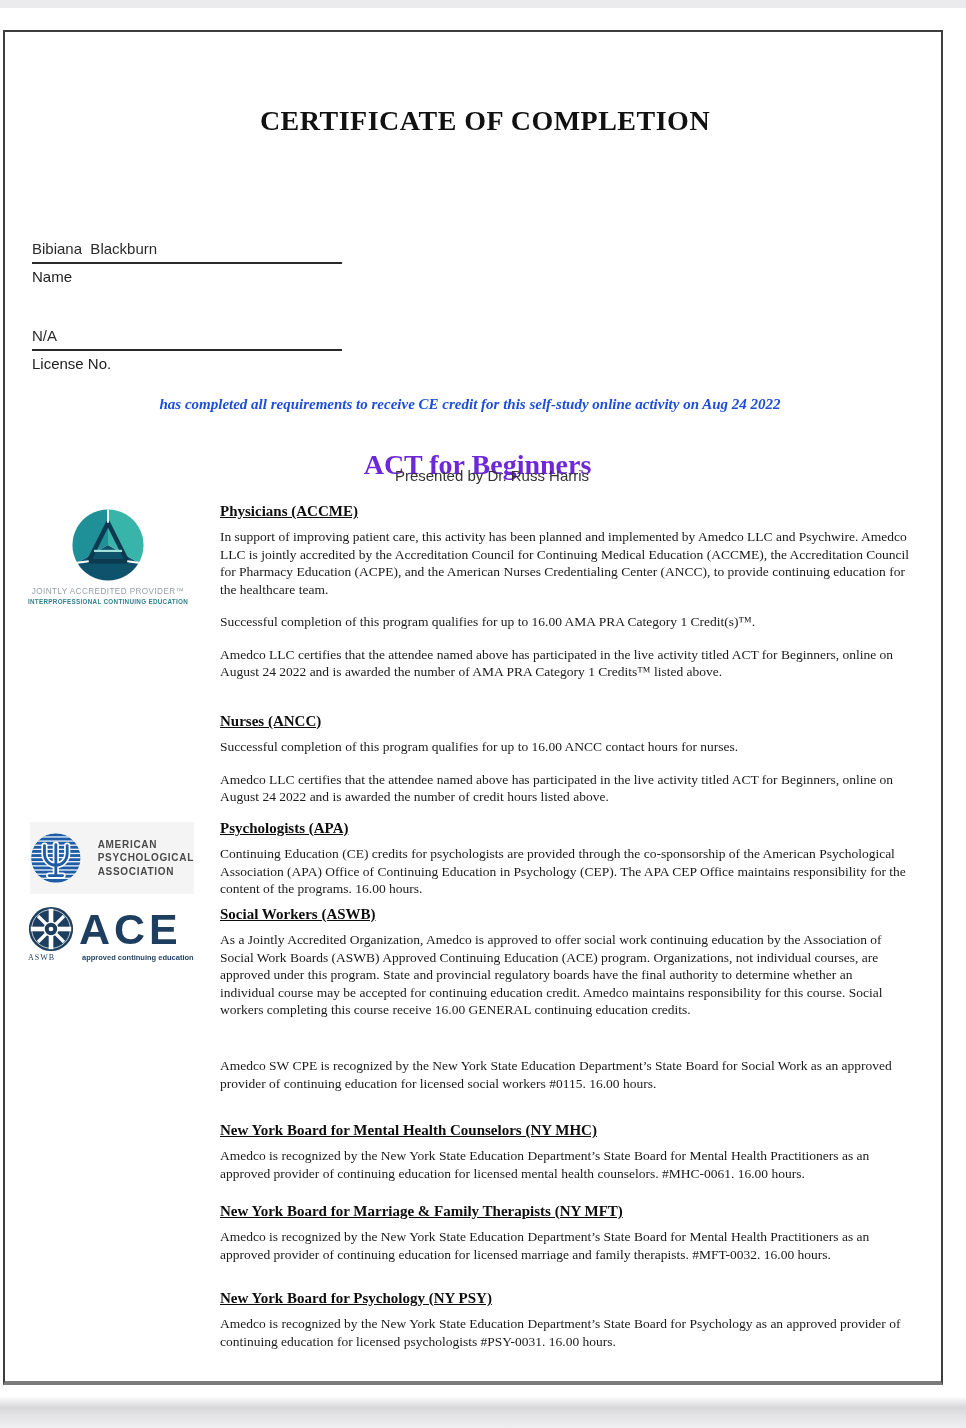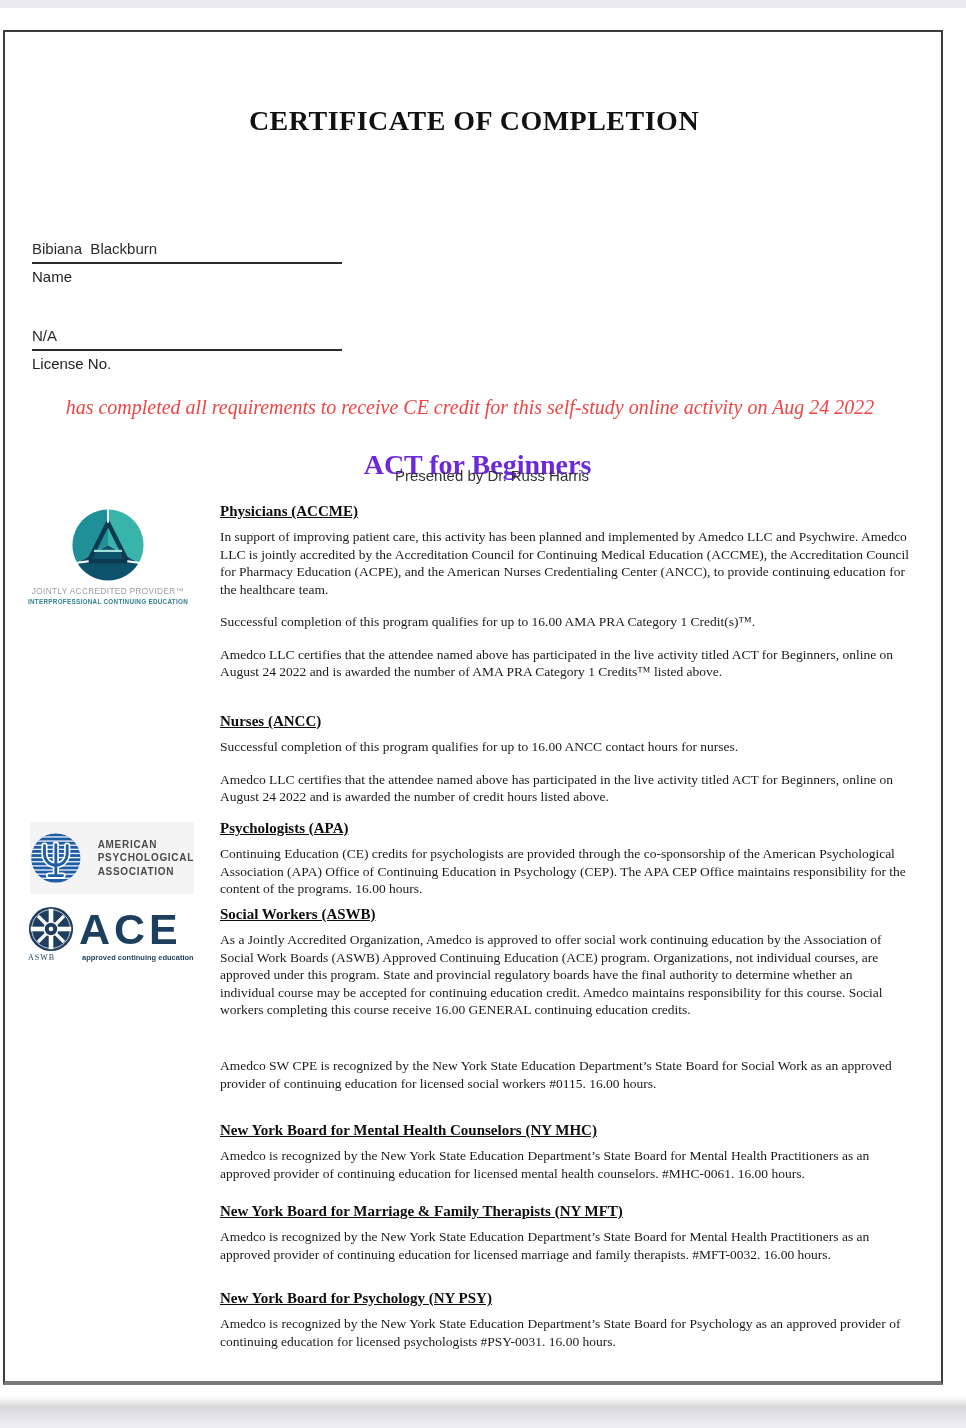--- a/index.html
+++ b/index.html
@@ -20,21 +20,21 @@
     position: absolute; bottom: 0; left: 0; width: 966px; height: 32px;
     background: linear-gradient(180deg, #ffffff 0%, #d8d8db 35%, #e7e7ea 70%, #f0f0f2 100%);
   }
   .page-border {
     position: absolute; left: 3px; top: 30px; width: 936px; height: 1349px;
     border: 2px solid #3d3d3d;
     border-bottom: 4px solid #7a7a7a;
     background: #ffffff;
   }
   .doc-title {
-    position: absolute; top: 86px; left: 4px; width: 940px;
+    position: absolute; top: 86px; left: 15px; width: 940px;
     text-align: center;
     font-size: 28px; font-weight: bold; letter-spacing: 0.5px;
     color: #111111;
   }
   .field-value {
     position: absolute; left: 32px;
     font-family: "Liberation Sans", sans-serif;
     font-size: 15px; color: #2b2b2b; white-space: pre;
   }
   .field-line {
@@ -42,21 +42,21 @@
     border-bottom: 2px solid #2a2a2a;
   }
   .field-label {
     position: absolute; left: 32px;
     font-family: "Liberation Sans", sans-serif;
     font-size: 15px; color: #222222;
   }
   .completion-statement {
     position: absolute; top: 396px; left: 0; width: 940px;
     text-align: center;
-    font-style: italic; font-size: 20px; color: #ef4444;
+    font-style: italic; font-size: 15px; color: #1d4ed8; font-weight: bold;
   }
   .course-title {
     position: absolute; top: 426px; left: 0; width: 955px;
     text-align: center;
     font-size: 28px; font-weight: bold; color: #6d28d9;
   }
   .presenter {
     position: absolute; top: 467px; left: 0; width: 940px;
     text-align: center;
     font-family: "Liberation Sans", sans-serif;

